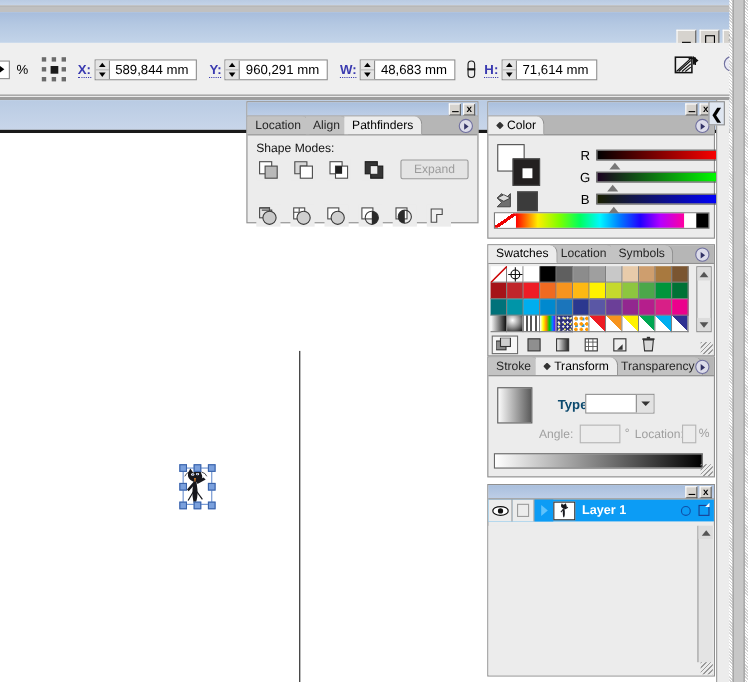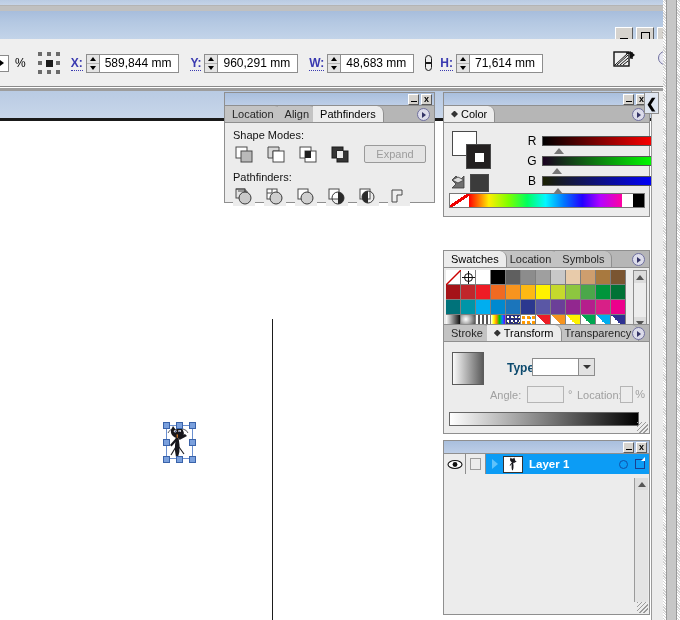--- a/index.html
+++ b/index.html
@@ -95,21 +95,21 @@
   .tab .dia { display:inline-block; width:7px; height:7px; margin-right:3px;
     background:#333; clip-path: polygon(50% 0,100% 50%,50% 100%,0 50%); }
   .pal-menu { position:absolute; right:4px; top:2px; width:13px; height:13px; border-radius:50%;
      border:1px solid #6f6f9f; background:#dcdcea; display:flex; align-items:center; justify-content:center; }
   .pal-menu::after { content:""; border-left:4px solid #333366; border-top:3px solid transparent; border-bottom:3px solid transparent; margin-left:1px; }
 
   
   #pathfinder { left:224px; top:92px; width:211px; height:111px; }
   .pf-body { padding:6px 8px 0 8px; }
   .pf-label { font-size:11px; color:#111; margin-bottom:3px; }
-  .pf-row { display:flex; align-items:center; gap:10px; margin-bottom:7px; }
+  .pf-row { display:flex; align-items:center; gap:10px; margin-bottom:22px; }
   .pf-btn { width:22px; height:20px; background:#ececec; display:flex; align-items:center; justify-content:center; }
   .expand-btn { margin-left:auto; width:62px; height:18px; background:#e4e4e4;
      border:1px solid #9a9a9a; border-radius:2px; color:#9c9c9c; font-size:11px;
      display:flex; align-items:center; justify-content:center; }
   .pf-row2 { display:flex; align-items:center; gap:9px; }
 
   
   #color { left:443px; top:92px; width:207px; height:125px; }
   .clr-body { position:relative; height:89px; }
   .fillstroke { position:absolute; left:8px; top:8px; width:40px; height:38px; }
@@ -129,21 +129,21 @@
   .spectrum { position:absolute; left:5px; bottom:4px; width:196px; height:15px; display:flex; border:1px solid #777;}
   .spec-none { width:19px; background:#fff; position:relative; }
   .spec-none::after { content:""; position:absolute; left:0; top:0; width:100%; height:100%;
      background: linear-gradient(to bottom right, transparent 43%, #e00 43%, #e00 57%, transparent 57%); }
   .spec-ramp { flex:1; background: linear-gradient(to right,
      #ff0000 0%, #ffee00 13%, #7cff00 26%, #00ff5e 38%, #00f7ff 50%, #0077ff 62%, #2200ff 74%, #b400ff 86%, #ff00a0 100%); }
   .spec-wb { width:22px; display:flex; }
   .spec-wb .w { flex:1; background:#fff; } .spec-wb .b { flex:1; background:#000; }
 
   
-  #swatches { left:443px; top:222px; width:207px; height:102px;margin-top:28px; }
+  #swatches { left:443px; top:222px; width:207px; height:102px; }
   .sw-grid-wrap { position:relative; height:63px; }
   .sw-grid { position:absolute; left:2px; top:2px; width:180px; display:grid;
      grid-template-columns: repeat(12, 15px); grid-auto-rows:15px; }
   .sw { width:15px; height:15px; border-right:1px solid #7f7f7f; border-bottom:1px solid #7f7f7f; }
   .sw-scroll { position:absolute; right:2px; top:2px; width:14px; height:60px; background:#ececec; border:1px solid #8d8d8d; }
   .sw-arrowup, .sw-arrowdn { width:12px; height:12px; background:#dcdcdc; display:flex; align-items:center; justify-content:center; }
   .sw-arrowup::after { content:""; border-bottom:5px solid #555; border-left:4px solid transparent; border-right:4px solid transparent; }
   .sw-arrowdn::after { content:""; border-top:5px solid #555; border-left:4px solid transparent; border-right:4px solid transparent; }
   .sw-footer { position:absolute; left:0; bottom:0; width:100%; height:20px; display:flex; align-items:center; gap:2px; padding-left:3px; }
   .swf-btn { width:24px; height:17px; display:flex; align-items:center; justify-content:center; }
@@ -380,21 +380,20 @@
         </div>
         <div class="pf-btn">
           <svg width="18" height="17" viewBox="0 0 18 17">
               <rect x="1" y="1" width="11" height="11" fill="#353535" stroke="#1a1a1a"></rect>
               <rect x="6" y="5" width="11" height="11" fill="#353535" stroke="#1a1a1a"></rect>
               <rect x="6" y="5" width="6" height="7" fill="#ececec"></rect>
             </svg>
         </div>
         <div class="expand-btn">Expand</div>
       </div>
-      <div class="pf-label">Pathfinders:</div>
       <div class="pf-row2">
         <div class="pf-btn">
           <svg width="18" height="17" viewBox="0 0 18 17">
               <rect x="1" y="1" width="9" height="9" fill="#e3e3e3" stroke="#4a4a4a"></rect>
               <path d="M1 1h9v9" fill="none" stroke="#4a4a4a"></path>
               <path d="M3 3h9v9" fill="none" stroke="#4a4a4a"></path>
               <circle cx="10" cy="10" r="6" fill="#c9c9c9" stroke="#3a3a3a"></circle>
             </svg>
         </div>
         <div class="pf-btn">

